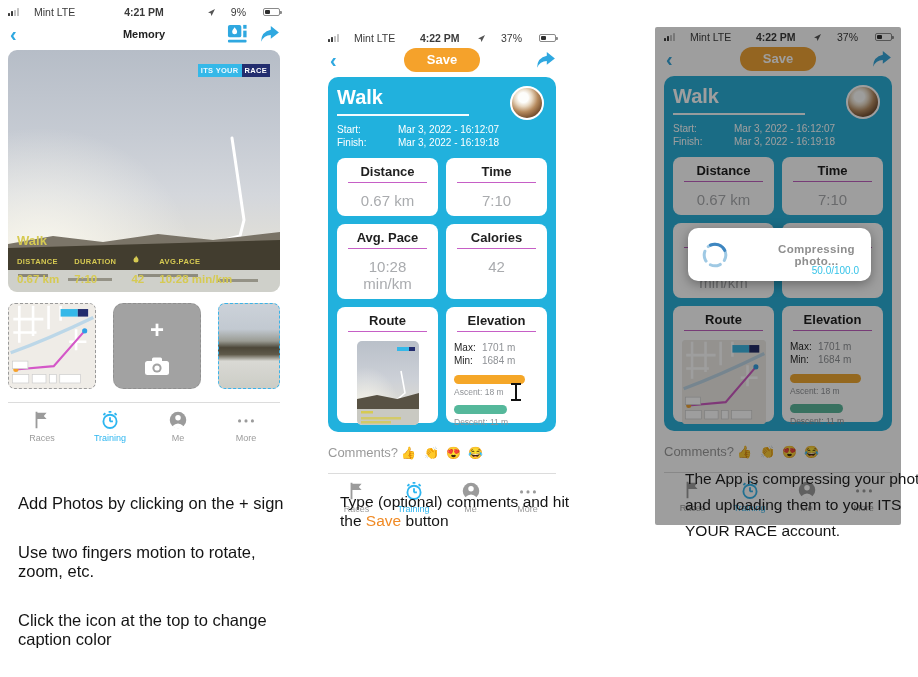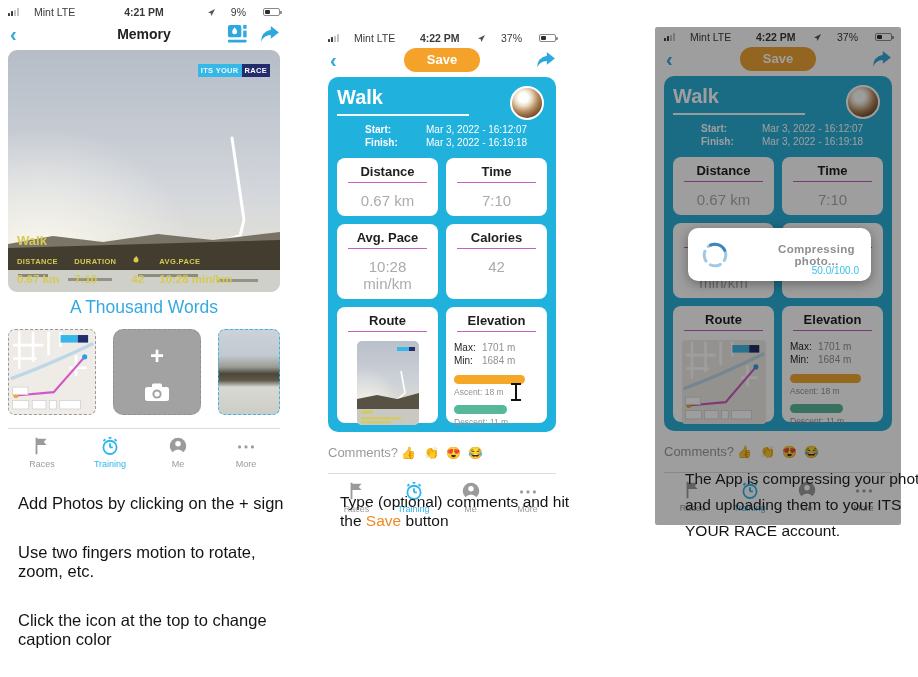--- a/index.html
+++ b/index.html
@@ -17,21 +17,21 @@
   .sigbars i:nth-child(1){height:3px;} .sigbars i:nth-child(2){height:4.5px;}
   .sigbars i:nth-child(3){height:6px;background:#c2c2c2;} .sigbars i:nth-child(4){height:7.5px;background:#c2c2c2;}
   .battery { position:relative; width:17px; height:8.5px; border:1px solid #8a8a8a; border-radius:2px; margin-left:2px; }
   .battery i { position:absolute; left:1px; top:1px; bottom:1px; width:35%; background:#2f2f2f; border-radius:1px; }
   .battery:after { content:""; position:absolute; right:-3px; top:2px; width:2px; height:3.5px; background:#8a8a8a; border-radius:0 1px 1px 0; }
   .locarrow { width:9px; height:9px; }
 
   
   .navbar { display:flex; align-items:center; height:27px; position:relative; }
   .chev { color:#2fa8e0; font-size:20px; font-weight:bold; line-height:1; padding:0 2px; cursor:default; }
-  .nav-title { position:absolute; left:0; right:0; text-align:center; font-weight:bold; font-size:14px; color:#222; }
+  .nav-title { position:absolute; left:0; right:0; text-align:center; font-weight:bold; font-size:11px; color:#222; }
   .nav-icons { margin-left:auto; display:flex; align-items:center; gap:10px; z-index:2; }
   .save-pill { position:absolute; left:50%; transform:translateX(-50%); width:76px; height:24px; background:#f5a22b; border-radius:13px; color:#fff; font-weight:bold; font-size:13px; text-align:center; line-height:24px; }
 
   
   .big-photo { position:relative; margin-top:3px; height:242px; border-radius:9px; overflow:hidden;
     background: radial-gradient(ellipse at 12% 88%, rgba(252,250,240,.95) 0%, rgba(252,250,240,0) 45%),
                 linear-gradient(180deg,#b6bdc7 0%,#c6cbd3 35%,#d4d7dc 60%,#dfdeD8 78%,#e4e2da 100%); }
   .big-photo svg.route-line { position:absolute; inset:0; width:100%; height:100%; }
   .big-photo svg.landscape { position:absolute; left:0; right:0; bottom:0; width:100%; height:64px; }
   .iyr-badge { position:absolute; top:14px; right:10px; font-size:7.5px; font-weight:bold; letter-spacing:.3px; display:flex; }
@@ -61,21 +61,21 @@
   .tab .ticon { width:22px; height:22px; display:block; margin:0 auto 2px; }
   .tab.active { color:#2eb6f0; }
 
   
   .cyan-card { margin-top:4px; background:#21b1dd; border-radius:10px; padding:9px; position:relative; }
   .cc-title { color:#fff; font-weight:bold; font-size:20px; }
   .avatar { position:absolute; top:9px; right:12px; width:34px; height:34px; border-radius:50%; border:2px solid #fff;
     background: radial-gradient(circle at 38% 32%, #fdfdfb 18%, #e8d8c2 32%, #b68a5d 52%, #7d5634 72%, #4e3620 100%); }
   .cc-rule { width:132px; border-top:2px solid rgba(255,255,255,.95); margin:5px 0 7px; }
   .sf-row { display:flex; font-size:10px; color:#fff; line-height:13px; }
-  .sf-row .lab { font-weight:bold; width:61px;margin-left:28px; }
+  .sf-row .lab { font-weight:normal; width:61px; }
   .stat-grid { display:grid; grid-template-columns:1fr 1fr; gap:8px; margin-top:9px; }
   .cell { background:#fff; border-radius:8px; padding:6px 8px 7px; text-align:center; }
   .cell-title { font-size:13px; font-weight:bold; color:#1e1e1e; }
   .cell-rule { width:92%; margin:3px auto 9px; border-top:1.5px solid #c65fc6; }
   .cell-value { font-size:15px; color:#a9abae; }
   .cell.tall { height:116px; }
   .mini-photo { width:62px; height:84px; margin:2px auto 0; border-radius:5px; position:relative; overflow:hidden;
     background: radial-gradient(ellipse at 15% 85%, rgba(252,250,240,.9) 0%, rgba(252,250,240,0) 45%),
                 linear-gradient(180deg,#b9c0c9 0%,#ccd0d7 45%,#dcdbd4 75%,#e2e0d8 100%); }
   .mini-photo svg { position:absolute; inset:0; width:100%; height:100%; }
@@ -191,21 +191,20 @@
                 </svg>
               </span>
             <span class="v">42</span></span>
           <span class="ov-stat">
             <span class="l">AVG.PACE</span>
             <span class="v">10:28 min/km</span></span>
         </div>
       </div>
     </div>
 
-    <div class="memory-caption">A Thousand Words</div>
 
     <div class="thumbs">
       <div class="thumb t-map">
         <svg class="map-svg" viewBox="0 0 100 100" preserveAspectRatio="none">
           <rect width="100" height="100" fill="#efece7"></rect>
           <path d="M12 2 V46 M28 2 V38 M46 2 V30 M5 18 H40 M5 34 H32 M60 2 V20 M78 30 V55 M90 45 H70" stroke="#ffffff" stroke-width="3" fill="none"></path>
           <path d="M2 58 Q45 42 98 16" stroke="#bcd7e8" stroke-width="4" fill="none"></path>
           <polyline points="8,78 52,74 88,32" fill="none" stroke="#d457c8" stroke-width="2.5"></polyline>
           <circle cx="8" cy="78" r="3" fill="#f5a22b"></circle>
             <circle cx="88" cy="32" r="3" fill="#2e9fe6"></circle>

